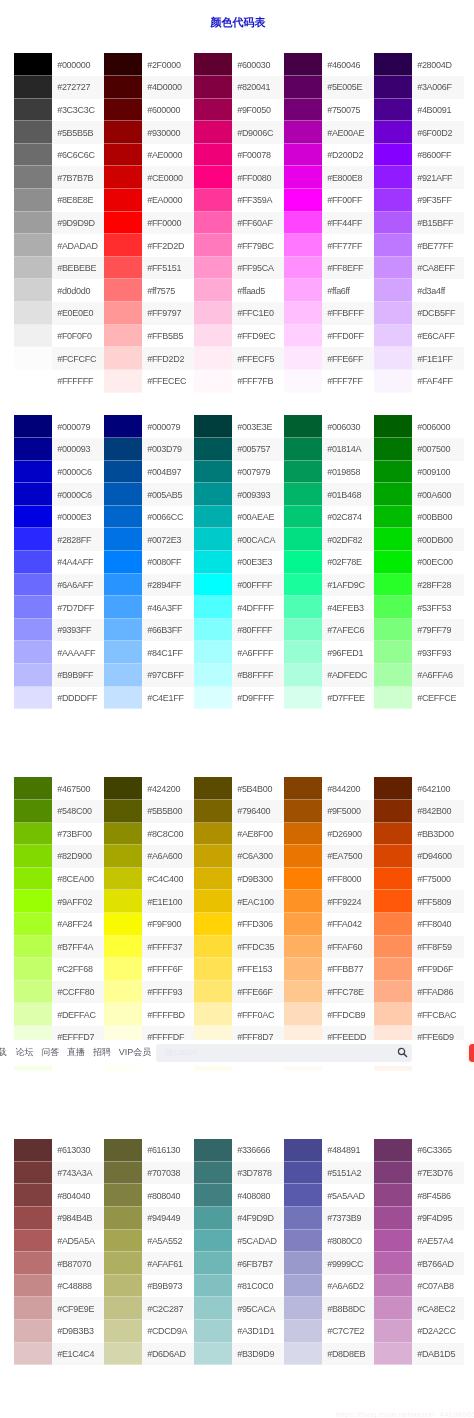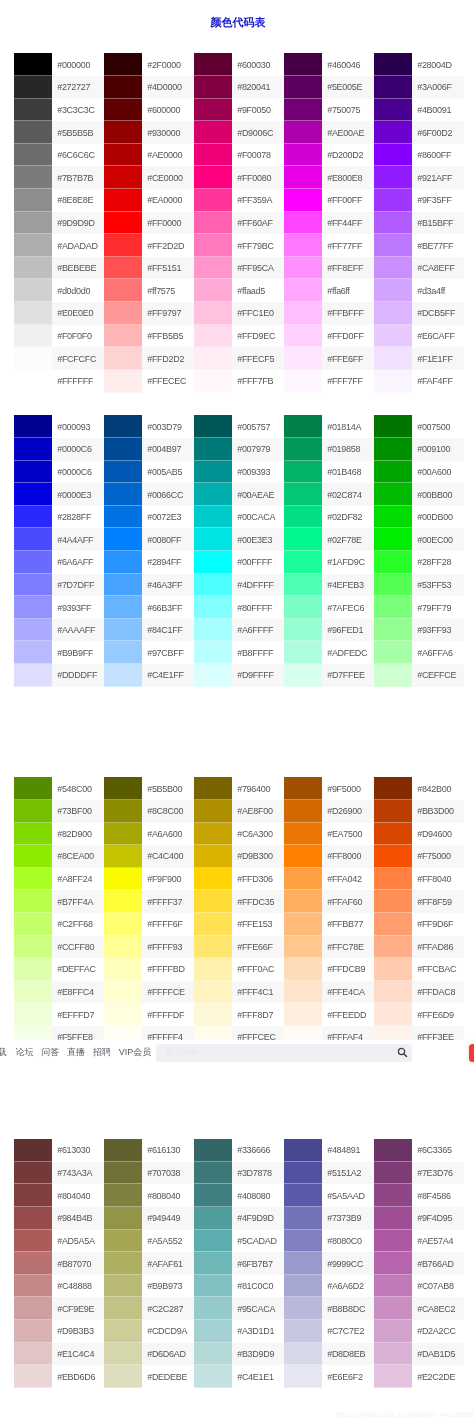--- a/index.html
+++ b/index.html
@@ -287,20 +287,32 @@
           <td class="lbl">#FFF7FF</td>
           <td class="sw" style="background-color: rgb(250, 244, 255);"></td>
           <td class="lbl">#FAF4FF</td>
         </tr>
 </tbody>
     </table>
 
 <table class="ctable" style="top:415.4px">
       <tbody>
 <tr>
+          <td class="sw" style="background-color: rgb(0, 0, 121);"></td>
+          <td class="lbl">#000079</td>
+          <td class="sw" style="background-color: rgb(0, 0, 121);"></td>
+          <td class="lbl">#000079</td>
+          <td class="sw" style="background-color: rgb(0, 62, 62);"></td>
+          <td class="lbl">#003E3E</td>
+          <td class="sw" style="background-color: rgb(0, 96, 48);"></td>
+          <td class="lbl">#006030</td>
+          <td class="sw" style="background-color: rgb(0, 96, 0);"></td>
+          <td class="lbl">#006000</td>
+        </tr>
+<tr>
           <td class="sw" style="background-color: rgb(0, 0, 147);"></td>
           <td class="lbl">#000093</td>
           <td class="sw" style="background-color: rgb(0, 61, 121);"></td>
           <td class="lbl">#003D79</td>
           <td class="sw" style="background-color: rgb(0, 87, 87);"></td>
           <td class="lbl">#005757</td>
           <td class="sw" style="background-color: rgb(1, 129, 74);"></td>
           <td class="lbl">#01814A</td>
           <td class="sw" style="background-color: rgb(0, 117, 0);"></td>
           <td class="lbl">#007500</td>
@@ -436,20 +448,32 @@
           <td class="lbl">#D7FFEE</td>
           <td class="sw" style="background-color: rgb(206, 255, 206);"></td>
           <td class="lbl">#CEFFCE</td>
         </tr>
 </tbody>
     </table>
 
 <table class="ctable" style="top:777.3px">
       <tbody>
 <tr>
+          <td class="sw" style="background-color: rgb(70, 117, 0);"></td>
+          <td class="lbl">#467500</td>
+          <td class="sw" style="background-color: rgb(66, 66, 0);"></td>
+          <td class="lbl">#424200</td>
+          <td class="sw" style="background-color: rgb(91, 75, 0);"></td>
+          <td class="lbl">#5B4B00</td>
+          <td class="sw" style="background-color: rgb(132, 66, 0);"></td>
+          <td class="lbl">#844200</td>
+          <td class="sw" style="background-color: rgb(100, 33, 0);"></td>
+          <td class="lbl">#642100</td>
+        </tr>
+<tr>
           <td class="sw" style="background-color: rgb(84, 140, 0);"></td>
           <td class="lbl">#548C00</td>
           <td class="sw" style="background-color: rgb(91, 91, 0);"></td>
           <td class="lbl">#5B5B00</td>
           <td class="sw" style="background-color: rgb(121, 100, 0);"></td>
           <td class="lbl">#796400</td>
           <td class="sw" style="background-color: rgb(159, 80, 0);"></td>
           <td class="lbl">#9F5000</td>
           <td class="sw" style="background-color: rgb(132, 43, 0);"></td>
           <td class="lbl">#842B00</td>
@@ -484,20 +508,32 @@
           <td class="sw" style="background-color: rgb(196, 196, 0);"></td>
           <td class="lbl">#C4C400</td>
           <td class="sw" style="background-color: rgb(217, 179, 0);"></td>
           <td class="lbl">#D9B300</td>
           <td class="sw" style="background-color: rgb(255, 128, 0);"></td>
           <td class="lbl">#FF8000</td>
           <td class="sw" style="background-color: rgb(247, 80, 0);"></td>
           <td class="lbl">#F75000</td>
         </tr>
 <tr>
+          <td class="sw" style="background-color: rgb(154, 255, 2);"></td>
+          <td class="lbl">#9AFF02</td>
+          <td class="sw" style="background-color: rgb(225, 225, 0);"></td>
+          <td class="lbl">#E1E100</td>
+          <td class="sw" style="background-color: rgb(234, 193, 0);"></td>
+          <td class="lbl">#EAC100</td>
+          <td class="sw" style="background-color: rgb(255, 146, 36);"></td>
+          <td class="lbl">#FF9224</td>
+          <td class="sw" style="background-color: rgb(255, 88, 9);"></td>
+          <td class="lbl">#FF5809</td>
+        </tr>
+<tr>
           <td class="sw" style="background-color: rgb(168, 255, 36);"></td>
           <td class="lbl">#A8FF24</td>
           <td class="sw" style="background-color: rgb(249, 249, 0);"></td>
           <td class="lbl">#F9F900</td>
           <td class="sw" style="background-color: rgb(255, 211, 6);"></td>
           <td class="lbl">#FFD306</td>
           <td class="sw" style="background-color: rgb(255, 160, 66);"></td>
           <td class="lbl">#FFA042</td>
           <td class="sw" style="background-color: rgb(255, 128, 64);"></td>
           <td class="lbl">#FF8040</td>
@@ -544,32 +580,20 @@
           <td class="sw" style="background-color: rgb(255, 255, 189);"></td>
           <td class="lbl">#FFFFBD</td>
           <td class="sw" style="background-color: rgb(255, 240, 172);"></td>
           <td class="lbl">#FFF0AC</td>
           <td class="sw" style="background-color: rgb(255, 220, 185);"></td>
           <td class="lbl">#FFDCB9</td>
           <td class="sw" style="background-color: rgb(255, 203, 172);"></td>
           <td class="lbl">#FFCBAC</td>
         </tr>
 <tr>
-          <td class="sw" style="background-color: rgb(232, 255, 196);"></td>
-          <td class="lbl">#E8FFC4</td>
-          <td class="sw" style="background-color: rgb(255, 255, 206);"></td>
-          <td class="lbl">#FFFFCE</td>
-          <td class="sw" style="background-color: rgb(255, 244, 193);"></td>
-          <td class="lbl">#FFF4C1</td>
-          <td class="sw" style="background-color: rgb(255, 228, 202);"></td>
-          <td class="lbl">#FFE4CA</td>
-          <td class="sw" style="background-color: rgb(255, 218, 200);"></td>
-          <td class="lbl">#FFDAC8</td>
-        </tr>
-<tr>
           <td class="sw" style="background-color: rgb(239, 255, 215);"></td>
           <td class="lbl">#EFFFD7</td>
           <td class="sw" style="background-color: rgb(255, 255, 223);"></td>
           <td class="lbl">#FFFFDF</td>
           <td class="sw" style="background-color: rgb(255, 248, 215);"></td>
           <td class="lbl">#FFF8D7</td>
           <td class="sw" style="background-color: rgb(255, 238, 221);"></td>
           <td class="lbl">#FFEEDD</td>
           <td class="sw" style="background-color: rgb(255, 230, 217);"></td>
           <td class="lbl">#FFE6D9</td>
@@ -703,32 +727,20 @@
           <td class="sw" style="background-color: rgb(225, 196, 196);"></td>
           <td class="lbl">#E1C4C4</td>
           <td class="sw" style="background-color: rgb(214, 214, 173);"></td>
           <td class="lbl">#D6D6AD</td>
           <td class="sw" style="background-color: rgb(179, 217, 217);"></td>
           <td class="lbl">#B3D9D9</td>
           <td class="sw" style="background-color: rgb(216, 216, 235);"></td>
           <td class="lbl">#D8D8EB</td>
           <td class="sw" style="background-color: rgb(218, 177, 213);"></td>
           <td class="lbl">#DAB1D5</td>
-        </tr>
-<tr>
-          <td class="sw" style="background-color: rgb(235, 214, 214);"></td>
-          <td class="lbl">#EBD6D6</td>
-          <td class="sw" style="background-color: rgb(222, 222, 190);"></td>
-          <td class="lbl">#DEDEBE</td>
-          <td class="sw" style="background-color: rgb(196, 225, 225);"></td>
-          <td class="lbl">#C4E1E1</td>
-          <td class="sw" style="background-color: rgb(230, 230, 242);"></td>
-          <td class="lbl">#E6E6F2</td>
-          <td class="sw" style="background-color: rgb(226, 194, 222);"></td>
-          <td class="lbl">#E2C2DE</td>
         </tr>
 </tbody>
     </table>
 
 <div class="toolbar">
   <nav class="nav">
     <span class="nav-item">载</span>
     <span class="nav-item">论坛</span>
     <span class="nav-item">问答</span>
     <span class="nav-item">直播</span>

